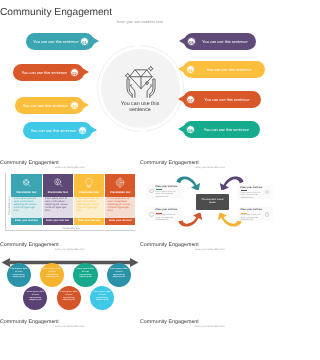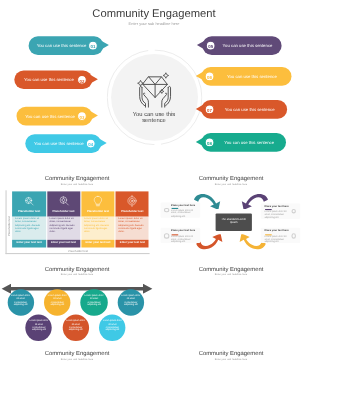--- a/index.html
+++ b/index.html
@@ -1,18 +1,18 @@
 <!DOCTYPE html>
 <html><head>
 <meta charset="utf-8">
 <style>
   html,body{margin:0;padding:0;}
   body{width:280px;height:360px;background:#ffffff;font-family:"Liberation Sans",sans-serif;overflow:hidden;position:relative;-webkit-font-smoothing:antialiased;text-rendering:geometricPrecision;}
   .slide{position:absolute;background:#fff;overflow:hidden;}
-  .s-title{color:#3c3c3c;text-align:center;}
+  .s-title{color:#3c3c3c;text-align:left;}
   .s-sub{color:#9a9a9a;text-align:center;}
 </style>
 </head>
 <body>
 
 <div class="slide" style="left:0;top:0;width:280px;height:148px;">
   <div class="s-title" style="position:absolute;left:0;top:7px;width:280px;font-size:10.2px;">Community Engagement</div>
   <div class="s-sub" style="position:absolute;left:0;top:19.5px;width:280px;font-size:3.6px;line-height:4px;">Enter your sub headline here</div>
 
   <div style="position:absolute;left:97px;top:45px;width:87px;height:87px;">

